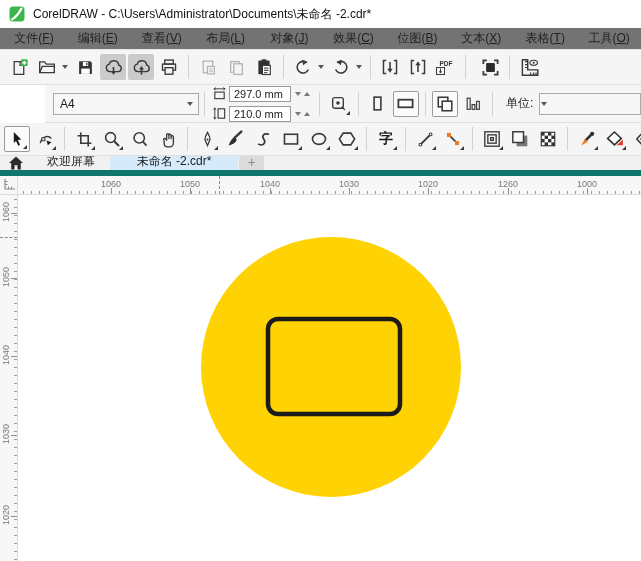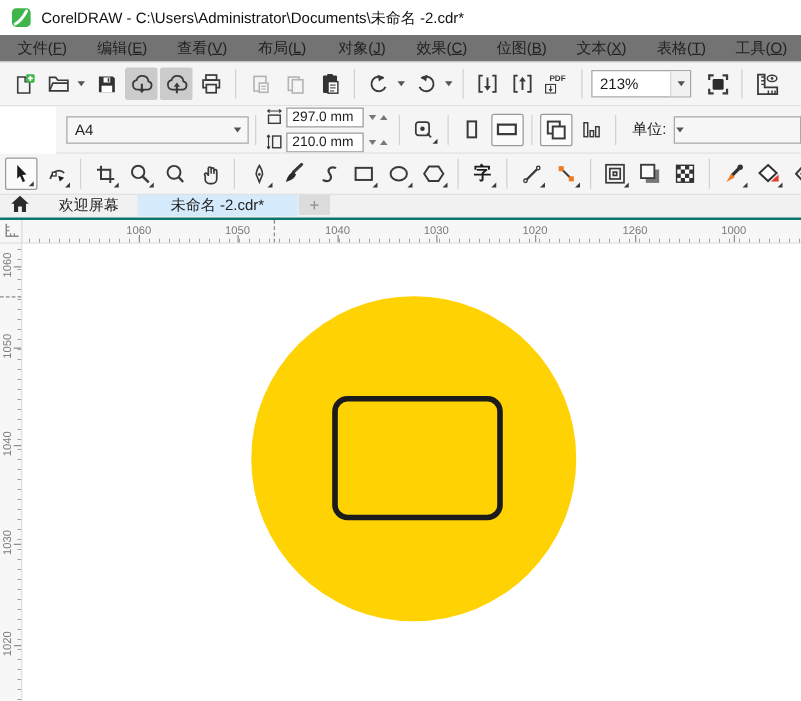--- a/index.html
+++ b/index.html
@@ -37,21 +37,21 @@
   .dimblock { display:flex; flex-direction:column; gap:4px; margin:0 2px; }
   .dimrow { display:flex; align-items:center; height:16px; gap:2px; }
   .field { width:62px; height:16px; border:1px solid #9b9b9b; background:#fff; font-size:11px; line-height:14px; padding:0 4px; white-space:nowrap; }
   .spin { display:flex; align-items:center; gap:3px; padding:0 2px; }
   .spin i { width:0; height:0; display:block; }
   .spin .dn { border-left:3px solid transparent; border-right:3px solid transparent; border-top:4px solid #777; }
   .spin .up { border-left:3px solid transparent; border-right:3px solid transparent; border-bottom:4px solid #777; }
   .units-label { margin:0 6px 0 8px; color:#222; white-space:nowrap; }
 
   
-  .tabbar { height:20px; background:#f1f1f1; border-bottom:2px solid #0f766e; display:flex; align-items:flex-start; overflow:hidden; }
+  .tabbar { height:20px; background:#f1f1f1; border-bottom:6px solid #0f766e; display:flex; align-items:flex-end; overflow:hidden; }
   .hometab { width:32px; display:flex; align-items:center; justify-content:center; }
   .tab { display:flex; align-items:center; justify-content:center; padding:0 12px; white-space:nowrap; color:#222; }
   .tab.active { background:#d5eafb; }
   .newtab { width:25px; background:#dcdcdc; color:#8f8f8f; display:flex; align-items:center; justify-content:center; font-size:14px; margin-left:1px; }
 
   
   .ruler-row { height:19px; display:flex; background:#f7f7f7; border-bottom:1px solid #dcdcdc; }
   .corner { width:18px; min-width:18px; border-right:1px solid #dcdcdc; position:relative; }
   .hruler { flex:1; position:relative; overflow:hidden;
     background-image: repeating-linear-gradient(90deg,#9f9f9f 0 1px,transparent 1px 8px);
@@ -197,26 +197,20 @@
   </span>
   <span class="tbtn" style="flex-direction:column; font-size:6.5px; font-weight:bold; color:#333; line-height:7px;">
     <span>PDF</span>
     <svg width="9" height="8" viewBox="0 0 9 8" style="align-self:flex-start; margin-left:3px;">
         <rect x="0.5" y="0.5" width="8" height="7" fill="none" stroke="#3a3a3a"></rect>
         <path d="M4.5 1.5 V5" stroke="#3a3a3a"></path>
         <path d="M2.8 4.2 H6.2 L4.5 6.5 Z" fill="#3a3a3a"></path>
       </svg>
   </span>
   <span class="vsep"></span>
-  <span class="combo" style="width:80px; margin:0 2px;">
-    <span class="val">213%</span>
-    <span class="dd">
-        <span class="caret"></span>
-      </span>
-  </span>
   <span class="tbtn" style="margin-left:6px;">
     <svg width="19" height="19" viewBox="0 0 16 16">
         <path d="M2 5 V2 H5 M11 2 H14 V5 M14 11 V14 H11 M5 14 H2 V11" fill="none" stroke="#3a3a3a" stroke-width="1.5"></path>
         <rect x="4.3" y="4.3" width="7.4" height="7.4" rx="1" fill="#2b2b2b"></rect>
       </svg>
   </span>
   <span class="vsep"></span>
   <span class="tbtn">
     <svg width="19" height="19" viewBox="0 0 16 16">
         <path d="M2 1.5 H6.5 V10 H15 V14.5 H2 Z" fill="none" stroke="#3a3a3a" stroke-width="1.2"></path>

